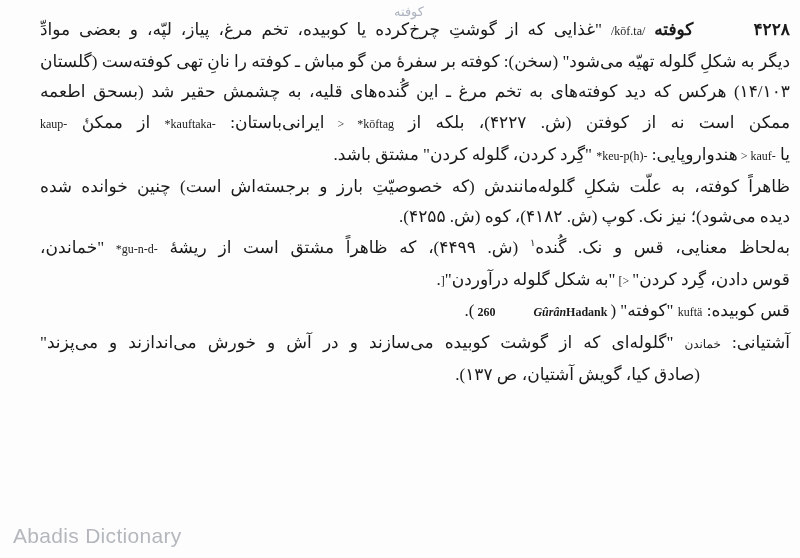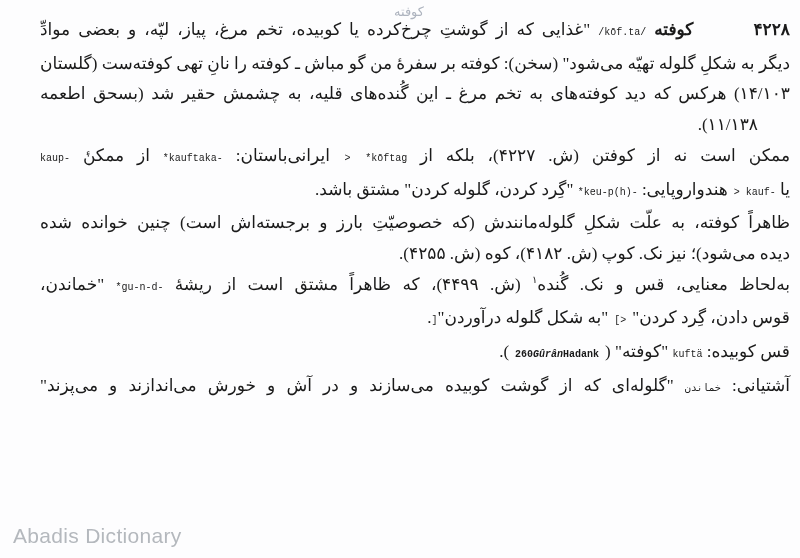--- a/index.html
+++ b/index.html
@@ -14,44 +14,44 @@
   }
   .page-text{
     position:absolute;top:15px;left:40px;right:10px;
     direction:rtl;color:#1a1a1a;font-size:17px;
   }
   .line{line-height:30.7px;text-align:right;white-space:normal;}
   .line.j{text-align:justify;text-align-last:justify;}
   .line.i30{padding-right:32px;}
   .line.i90{padding-right:90px;}
   .b{font-weight:bold;}
-  .lat{font-family:Liberation Mono, monospace;font-size:10px;}
+  .lat{font-family:Liberation Serif, serif;font-size:12px;}
   .lb{font-weight:bold;}
-  .li{font-weight:bold;font-style:italic;}
+  .li{font-weight:bold;font-style:italic;margin-left:38px;}
   .sup{font-size:10px;vertical-align:super;line-height:0;}
   .gap{margin-left:60px;}
   .footer{
     position:absolute;top:524px;left:13px;
     font-family:"Liberation Sans", sans-serif;
     font-size:21px;color:#b4b8bd;letter-spacing:0.3px;text-align:right;
   }
 </style>
 </head>
 <body>
 
 <div class="watermark">کوفته</div>
 
 <div class="page-text" id="entry-body">
     <div class="line j"><span class="b gap">۴۲۲۸</span><span class="b">کوفته</span><span> </span><span class="lat" dir="ltr">/kōf.ta/</span><span> "غذایی که از گوشتِ چرخ‌کرده یا کوبیده، تخم مرغ، پیاز، لپّه، و بعضی موادِّ</span></div>
     <div class="line j"><span>دیگر به شکلِ گلوله تهیّه می‌شود" (سخن): کوفته بر سفرهٔ من گو مباش ـ کوفته را نانِ تهی کوفته‌ست (گلستان</span></div>
     <div class="line j"><span>۱۴/۱۰۳) هرکس که دید کوفته‌های به تخم مرغ ـ این گُنده‌های قلیه، به چشمش حقیر شد (بسحق اطعمه</span></div>
-    <div class="line i30"><span>۱۱/۱۳۸).</span></div>
     <div class="line j"><span>ممکن است نه از کوفتن (ش. ۴۲۲۷)، بلکه از </span><span class="lat" dir="ltr">*kōftag</span><span class="lat" dir="ltr"> &gt; </span><span>ایرانی‌باستان: </span><span class="lat" dir="ltr">*kauftaka-</span><span> از ممکنٔ </span><span class="lat" dir="ltr">kaup-</span></div>
     <div class="line"><span>یا </span><span class="lat" dir="ltr">kauf-</span><span class="lat" dir="ltr"> &gt; </span><span>هندواروپایی: </span><span class="lat" dir="ltr">*keu-p(h)-</span><span> "گِرد کردن، گلوله کردن" مشتق باشد.</span></div>
     <div class="line j"><span>ظاهراً کوفته، به علّت شکلِ گلوله‌مانندش (که خصوصیّتِ بارز و برجسته‌اش است) چنین خوانده شده</span></div>
     <div class="line"><span>دیده می‌شود)؛ نیز نک. کوپ (ش. ۴۱۸۲)، کوه (ش. ۴۲۵۵).</span></div>
     <div class="line j"><span>به‌لحاظ معنایی، قس و نک. گُنده</span><span class="sup">۱</span><span> (ش. ۴۴۹۹)، که ظاهراً مشتق است از ریشهٔ </span><span class="lat" dir="ltr">*gu-n-d-</span><span> "خماندن،</span></div>
     <div class="line"><span>قوس دادن، گِرد کردن"</span><span class="lat" dir="ltr"> [&gt; </span><span>"به شکل گلوله درآوردن"</span><span class="lat" dir="ltr">]</span><span>.</span></div>
     <div class="line"><span>قس کوبیده: </span><span class="lat" dir="ltr">kuftä</span><span> "کوفته" (</span><span class="lat lb" dir="ltr">Hadank </span><span class="lat li" dir="ltr">Gûrân</span><span class="lat lb" dir="ltr"> 260</span><span>).</span></div>
     <div class="line j"><span>آشتیانی: </span><span class="lat" dir="ltr">خماندن</span><span> "گلوله‌ای که از گوشت کوبیده می‌سازند و در آش و خورش می‌اندازند و می‌پزند"</span></div>
+    <div class="line i90"><span>(صادق کیا، گویش آشتیان، ص ۱۳۷).</span></div>
   </div>
 
 <div class="footer">Abadis Dictionary</div>
 
 </body></html>

